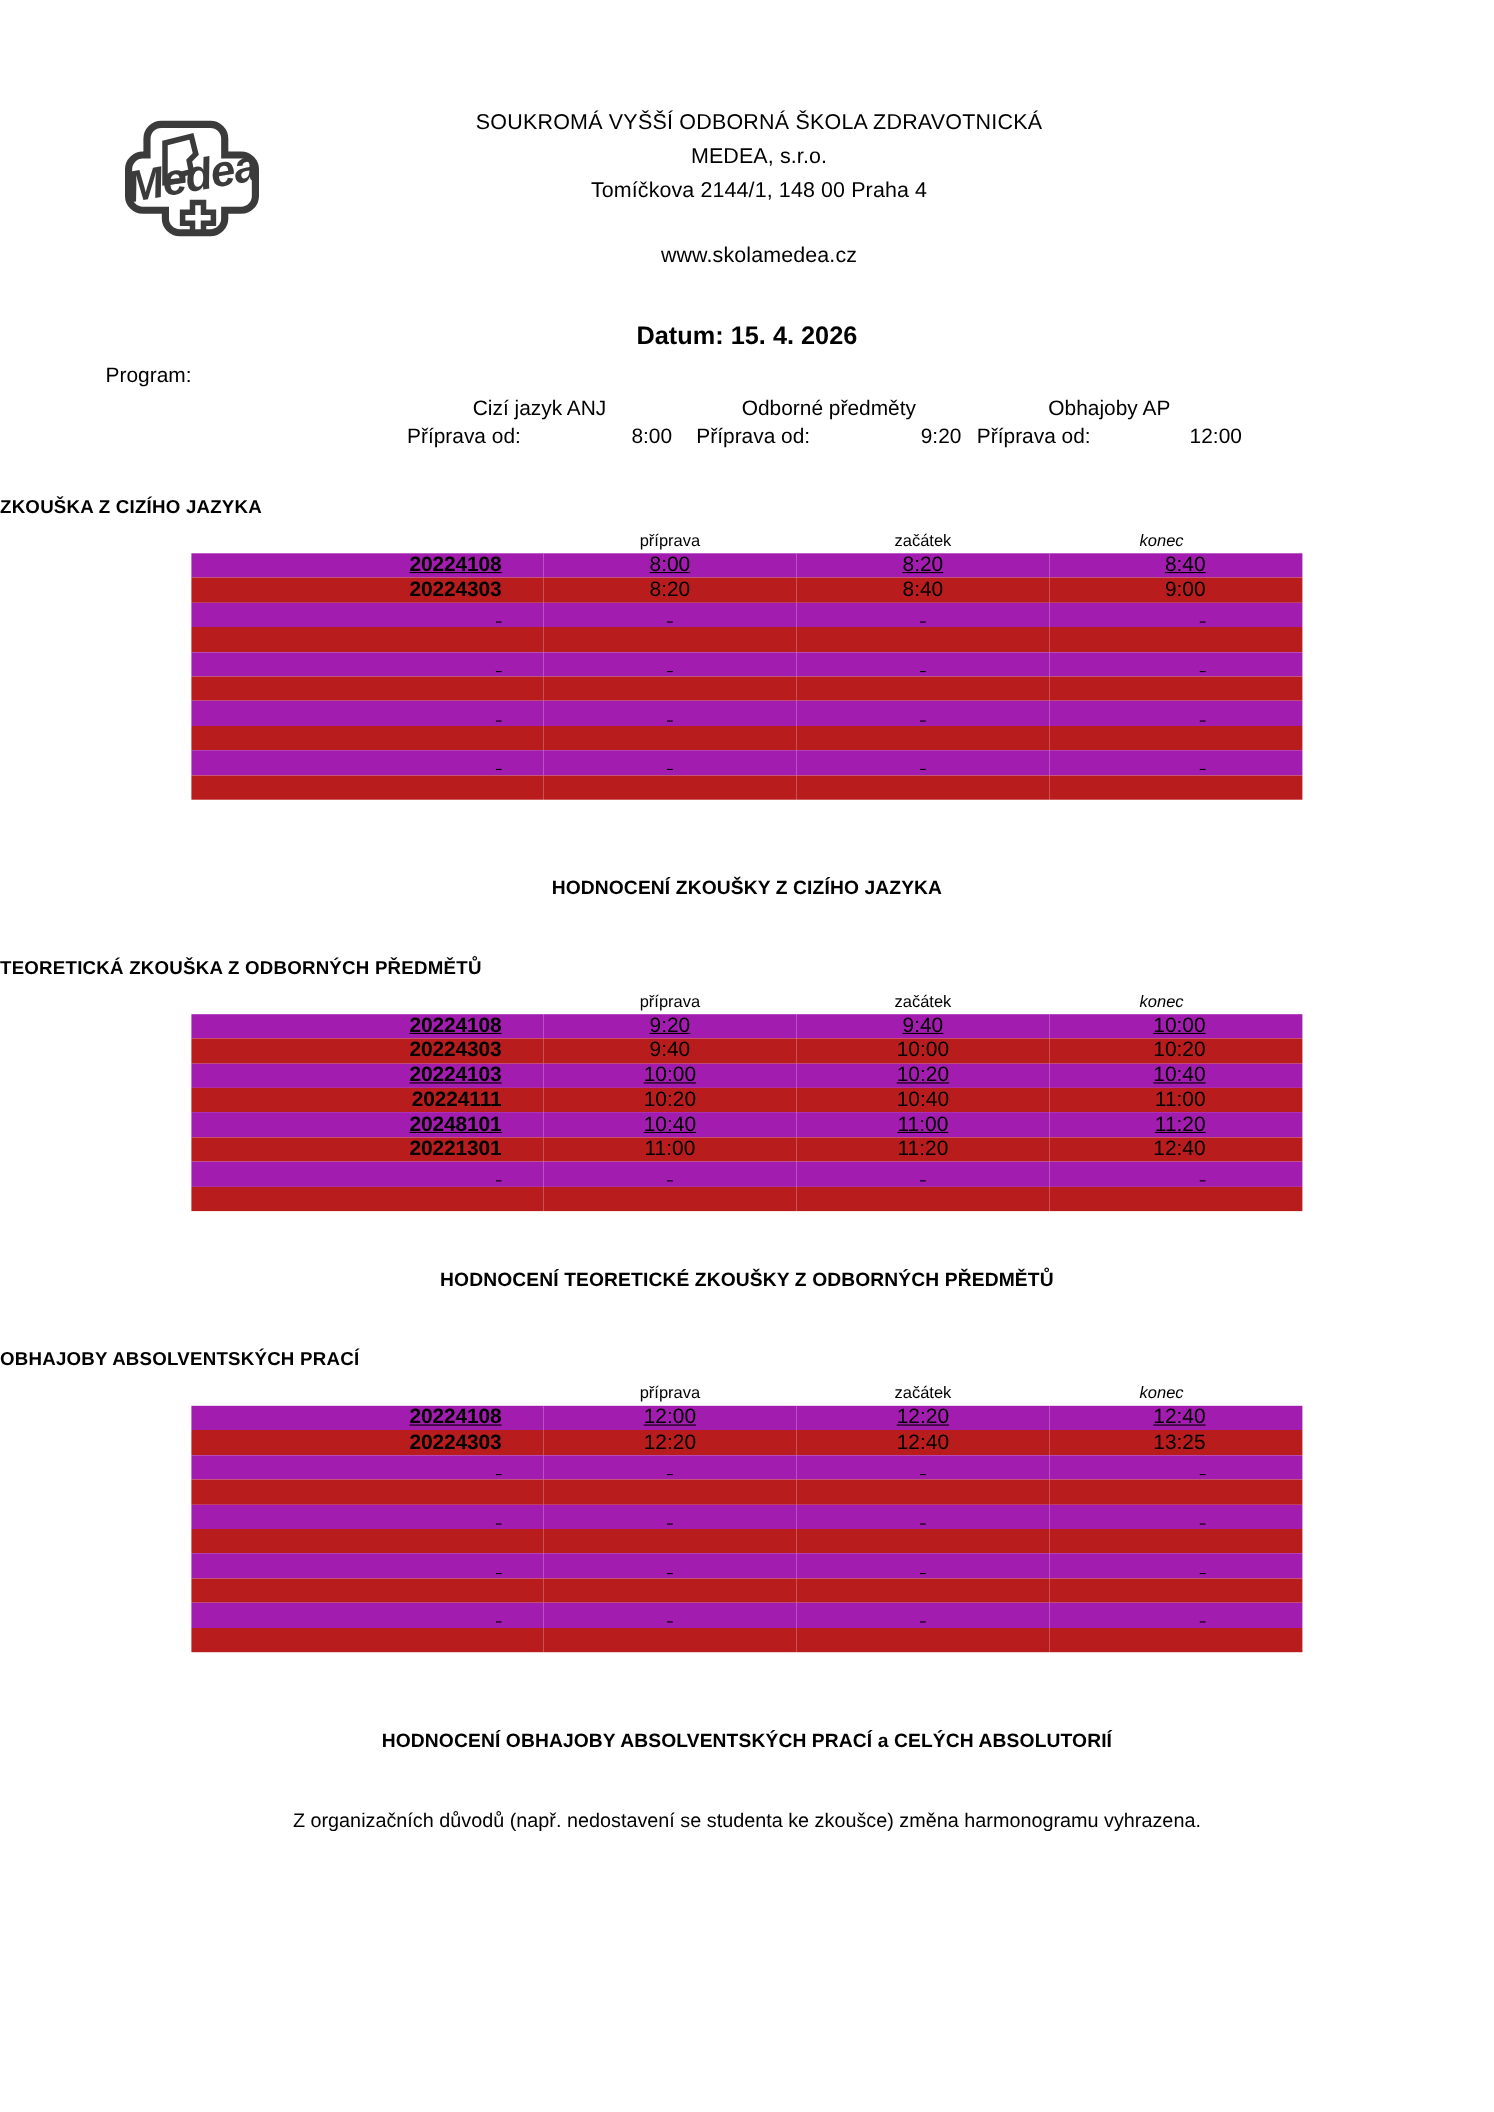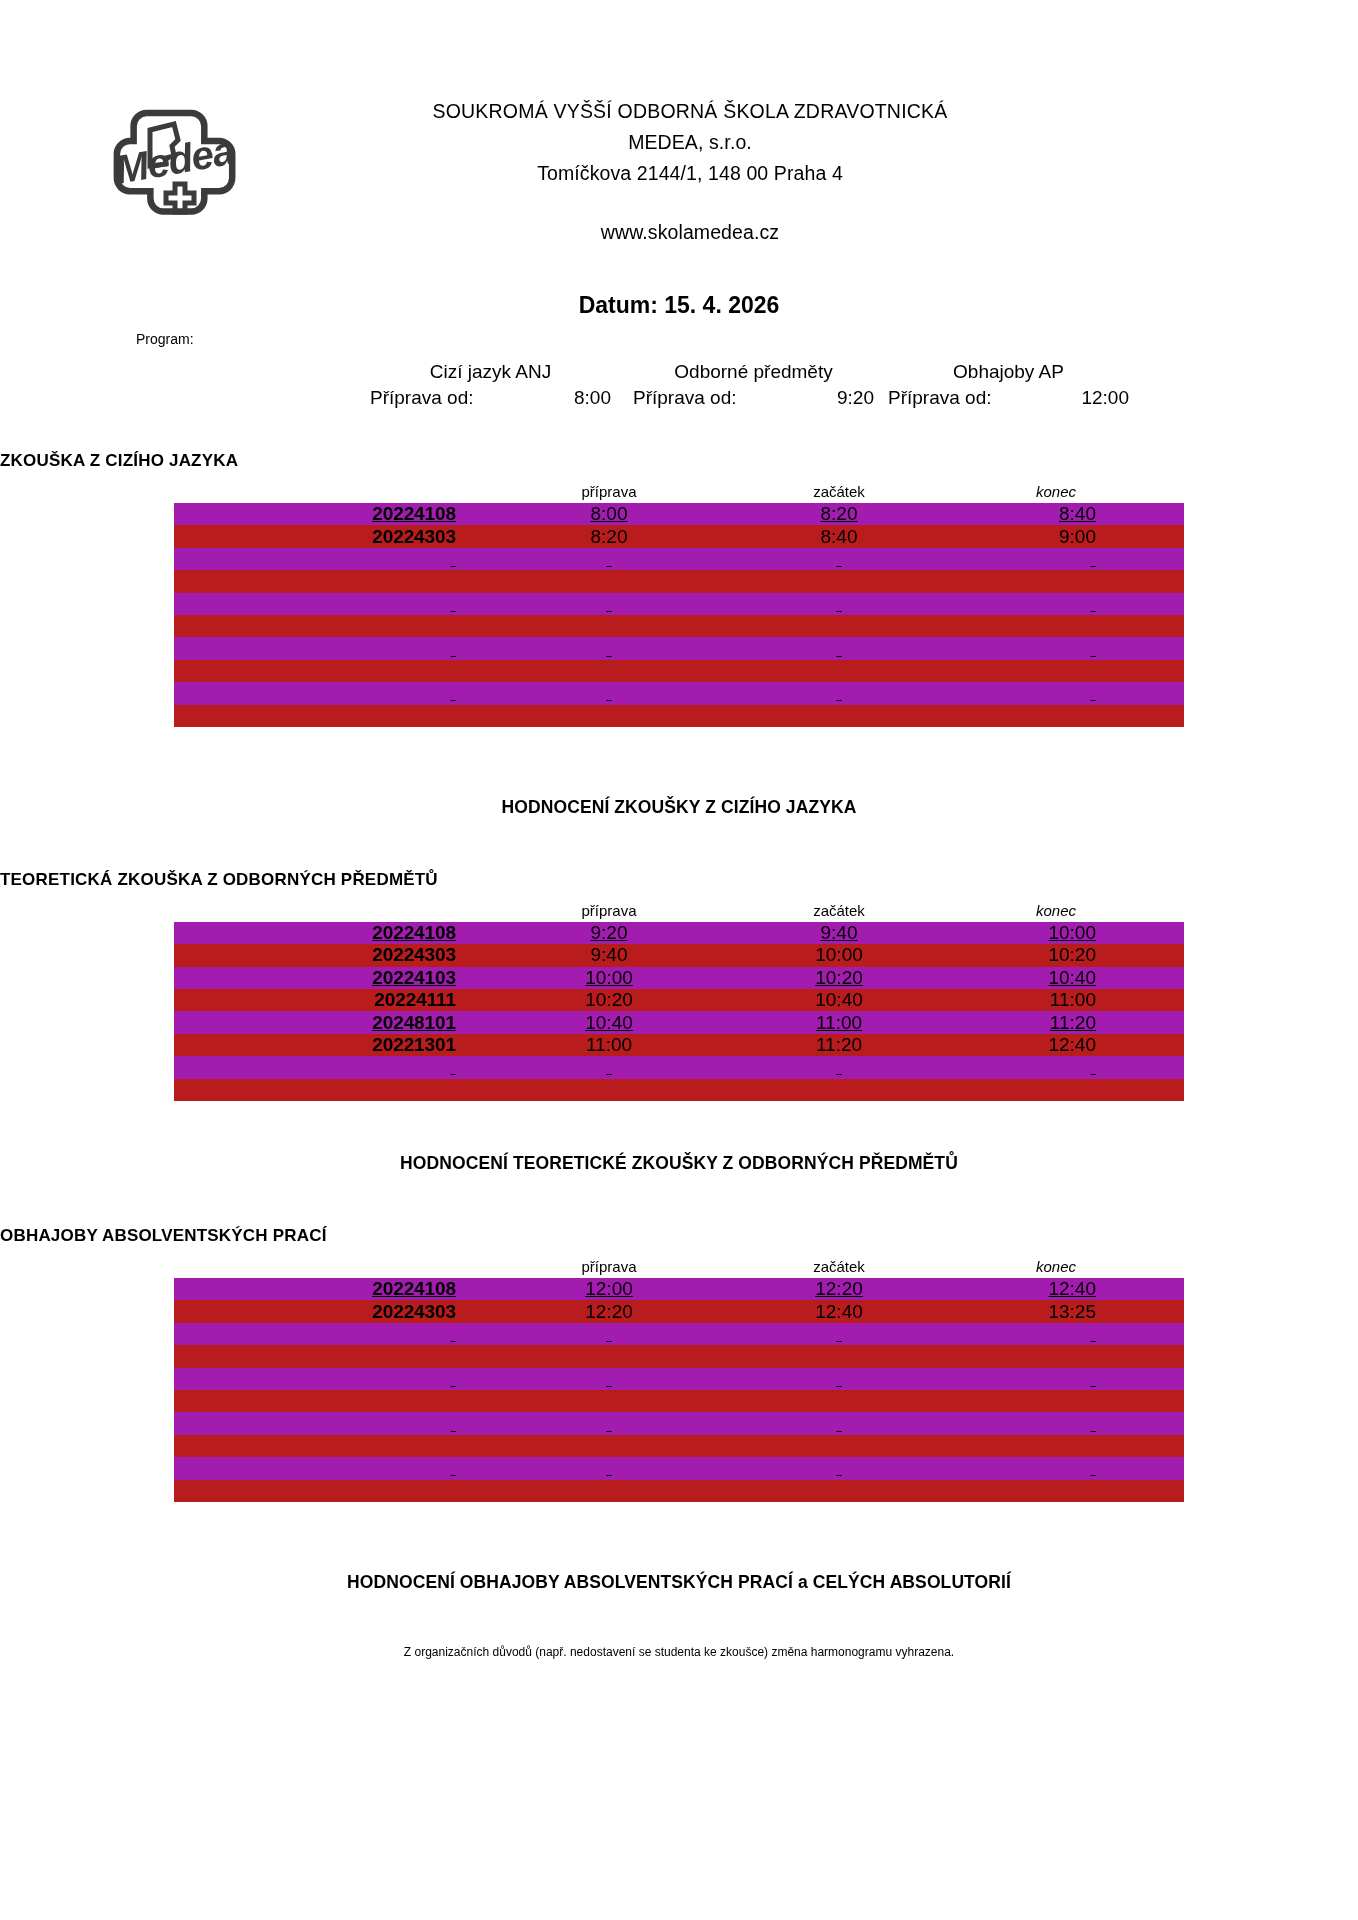--- a/index.html
+++ b/index.html
@@ -67,22 +67,21 @@
   
   .program-area {
     position: relative;
     margin-top: 12px;
     height: 80px;
   }
   .program-label {
     position: absolute;
     left: 96px;
     top: 0;
-    font-size: 14px;
-    margin-left: 40px;
+    font-size: 19px;
   }
   .program-cols {
     position: absolute;
     left: 300px;
     top: 28px;
     width: 1000px;
     display: flex;
   }
   .pcol { width: 245px; }
   .pcol.c1 { margin-left: 68px; }
@@ -156,21 +155,21 @@
   table.sched tr.shade td { background: #a21caf; text-decoration: underline; }
   table.sched tr.plain td { background: #b91c1c; }
   table.sched tr.blank td { font-size: 19px; }
   .spacer-10 { height: 10px; }
   .spacer-40 { height: 40px; }
   .spacer-52 { height: 52px; }
   .spacer-70 { height: 70px; }
 
   .footnote {
     text-align: center;
-    font-size: 12px;
+    font-size: 18px;
     margin-top: 52px;
   }
 </style>
 </head>
 <body>
 
 <div class="page">
 
   <div class="header">
 

